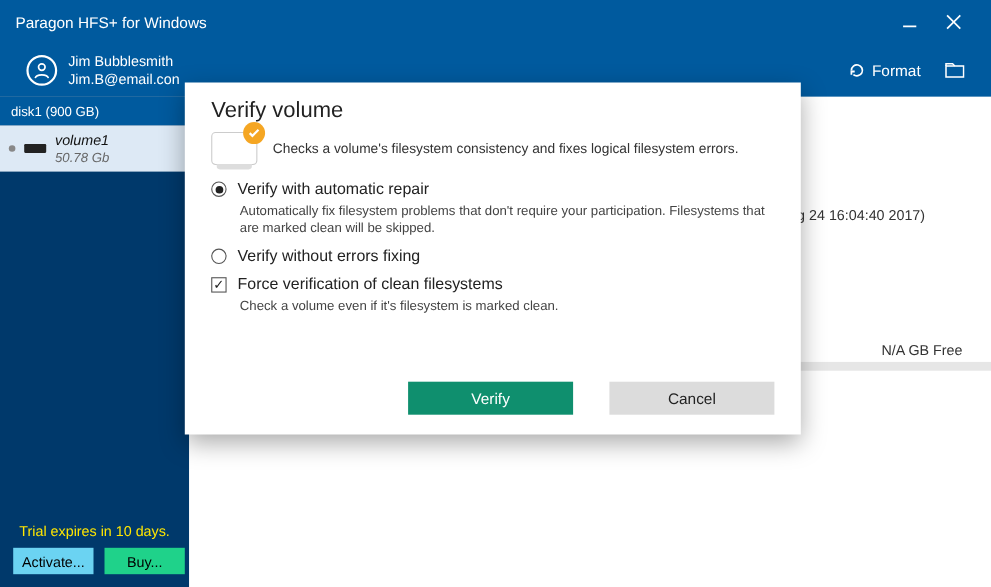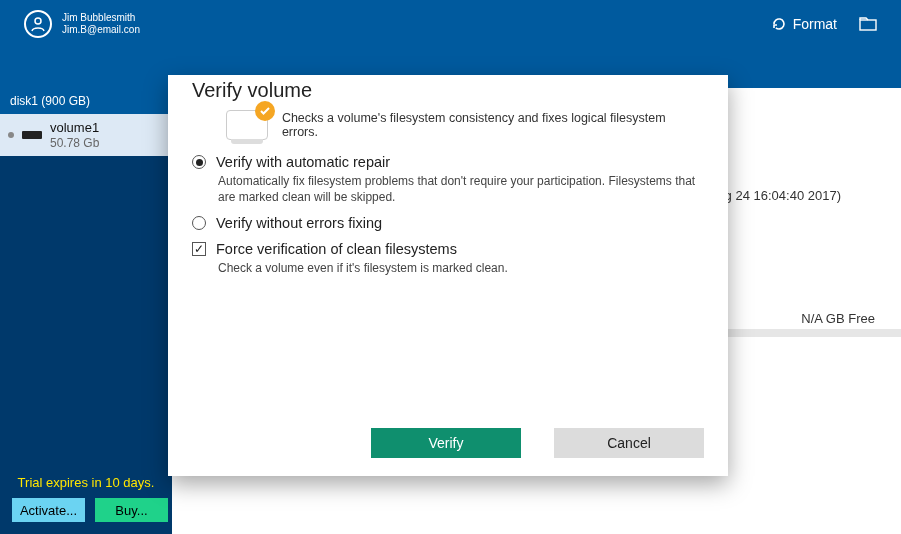--- a/index.html
+++ b/index.html
@@ -3,47 +3,47 @@
 <meta charset="utf-8">
 <style>
   * { box-sizing: border-box; margin: 0; padding: 0; font-family: "Segoe UI", Arial, sans-serif; }
   html, body { width: 901px; height: 534px; overflow: hidden; }
   .window { width: 901px; height: 534px; background: #005a9e; position: relative; }
   .titlebar { height: 40px; display: flex; align-items: center; padding: 0 14px; color: #fff; font-size: 14px; }
   .titlebar .spacer { flex: 1; }
   .titlebar .winbtn { width: 40px; height: 40px; display: flex; align-items: center; justify-content: center; cursor: pointer; }
   .userbar { height: 48px; display: flex; align-items: center; padding: 0 24px; color: #fff; }
   .userbar .avatar { width: 28px; height: 28px; border: 2px solid #fff; border-radius: 50%; display: flex; align-items: center; justify-content: center; margin-right: 10px; }
-  .userbar .unames { display: flex; flex-direction: column; font-size: 10px; line-height: 1.2; }
+  .userbar .unames { display: flex; flex-direction: column; font-size: 13px; line-height: 1.2; }
   .userbar .spacer { flex: 1; }
   .userbar .toolbtn { display: flex; align-items: center; gap: 6px; font-size: 14px; margin-left: 22px; cursor: pointer; }
   .body { position: absolute; top: 88px; bottom: 0; left: 0; right: 0; display: flex; background: #fff; }
   .sidebar { width: 172px; background: #00396b; color: #fff; display: flex; flex-direction: column; }
   .diskhdr { background: #005a9e; font-size: 12px; padding: 6px 10px; }
-  .volitem { background: #dde9f5; color: #333; padding: 6px 10px 6px 8px; display: flex; align-items: center; gap: 8px; }
+  .volitem { background: #dde9f5; color: #333; padding: 6px 10px 6px 8px; display: flex; align-items: center; gap: 8px; font-style: italic; }
   .volitem .dot { width: 6px; height: 6px; border-radius: 50%; background: #888; }
   .volitem .drv { width: 20px; height: 8px; background: #222; border-radius: 1px; }
   .volitem .txts { display: flex; flex-direction: column; line-height: 1.2; }
   .volitem .vname { font-size: 13px; color: #111; }
   .volitem .vsize { font-size: 12px; color: #666; }
   .sidebar .grow { flex: 1; }
   .trial { text-align: center; font-size: 13px; color: #ffe600; padding: 6px 0 8px 0; }
   .actrow { display: flex; padding: 0 4px 12px 12px; gap: 10px; }
   .actrow button { flex: 1; height: 24px; border: none; font-size: 13px; cursor: pointer; }
   .btn-activate { background: #6bd3f2; }
   .btn-buy { background: #1fd28a; }
   .content { flex: 1; background: #fff; position: relative; }
   .infoline { position: absolute; right: 60px; top: 100px; color: #333; font-size: 13px; }
   .freeline { position: absolute; right: 26px; top: 223px; color: #333; font-size: 13px; }
   .bar { position: absolute; left: 0px; right: 0px; top: 241px; height: 8px; background: #e6e6e6; }
 
   
-  .dialog { position: absolute; left: 168px; top: 75px; width: 560px; height: 401px; background: #fff; box-shadow: 0 8px 22px rgba(0,0,0,0.35); padding: 4px 24px 18px 24px; display: flex; flex-direction: column; }
+  .dialog { position: absolute; left: 168px; top: 75px; width: 560px; height: 320px; background: #fff; box-shadow: 0 8px 22px rgba(0,0,0,0.35); padding: 14px 24px 18px 24px; display: flex; flex-direction: column; }
   .dialog h1 { font-size: 20px; font-weight: 400; color: #222; margin-bottom: 8px; }
-  .dlghead { display: flex; align-items: center; gap: 14px; margin-bottom: 14px; margin-left: 34px; }
+  .dlghead { display: flex; align-items: center; gap: 14px; margin-bottom: 14px; }
   .dlghead .drvicon { width: 42px; height: 30px; background: #fff; border: 1px solid #ccc; border-radius: 4px; position: relative; }
   .dlghead .drvicon::after { content:""; position:absolute; left:4px; right:4px; bottom:-5px; height:5px; background:#ddd; border-radius:0 0 3px 3px; }
   .dlghead .badge { position:absolute; top:-10px; right:-8px; width:20px; height:20px; background:#f5a623; border-radius:50%; display:flex; align-items:center; justify-content:center; }
   .dlghead .desc { font-size: 12.5px; color: #333; }
   .opt { display: flex; flex-direction: column; margin-bottom: 10px; }
   .opt .row1 { display: flex; align-items: center; gap: 10px; font-size: 14.5px; color: #222; cursor: pointer; }
   .opt .sub { font-size: 12px; color: #444; margin-left: 26px; margin-top: 3px; line-height: 1.35; }
   .radio { width:14px; height:14px; border:1.5px solid #555; border-radius:50%; display:inline-flex; align-items:center; justify-content:center; flex:none; }
   .radio.checked::after { content:""; width:7px; height:7px; background:#222; border-radius:50%; }
   .checkbox { width:14px; height:14px; border:1.5px solid #555; display:inline-flex; align-items:center; justify-content:center; flex:none; }
@@ -51,20 +51,35 @@
   .dlgfoot { margin-top:auto; display:flex; justify-content:flex-end; gap:10px; }
   .dlgfoot button { width:150px; height:30px; font-size:14px; border:none; cursor:pointer;margin-left:23px; }
   .btn-verify { background:#0f8f6e; color:#fff; }
   .btn-cancel { background:#dcdcdc; color:#222; }
 </style>
 </head>
 <body>
 
 <div class="window">
 
+  <div class="titlebar">
+    <span>Paragon HFS+ for Windows</span>
+    <span class="spacer"></span>
+    <div class="winbtn">
+      <svg width="14" height="14" viewBox="0 0 14 14">
+          <line x1="1" y1="11" x2="13" y2="11" stroke="#fff" stroke-width="1.5"></line>
+        </svg>
+    </div>
+    <div class="winbtn">
+      <svg width="16" height="16" viewBox="0 0 16 16">
+          <line x1="2" y1="2" x2="14" y2="14" stroke="#fff" stroke-width="1.5"></line>
+          <line x1="14" y1="2" x2="2" y2="14" stroke="#fff" stroke-width="1.5"></line>
+        </svg>
+    </div>
+  </div>
 
   <div class="userbar">
     <div class="avatar">
       <svg width="16" height="16" viewBox="0 0 16 16">
           <circle cx="8" cy="5" r="3" fill="none" stroke="#fff" stroke-width="1.5"></circle>
           <path d="M2 15c1-4 11-4 12 0" fill="none" stroke="#fff" stroke-width="1.5"></path>
         </svg>
     </div>
     <div class="unames">
       <span>Jim Bubblesmith</span>

